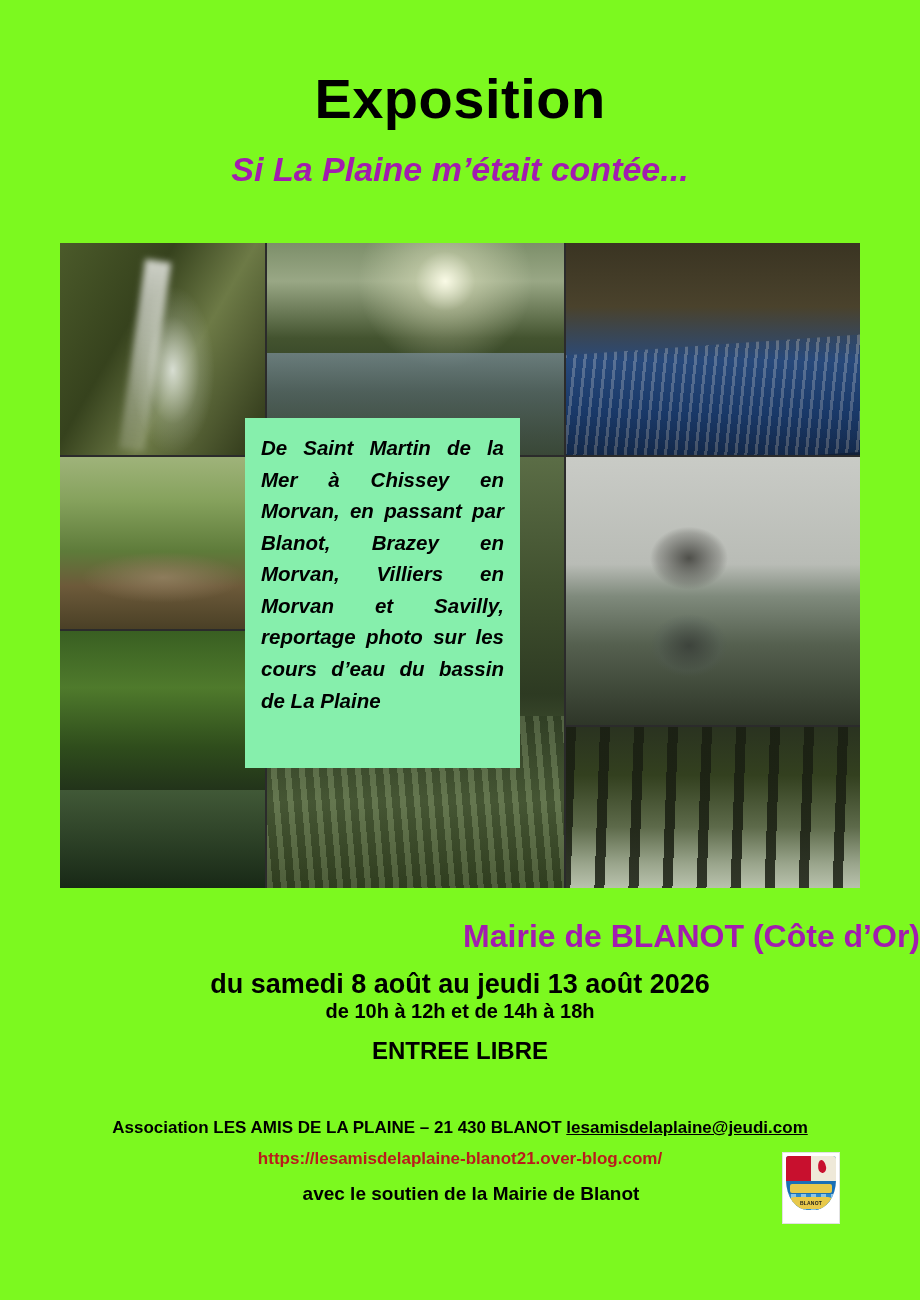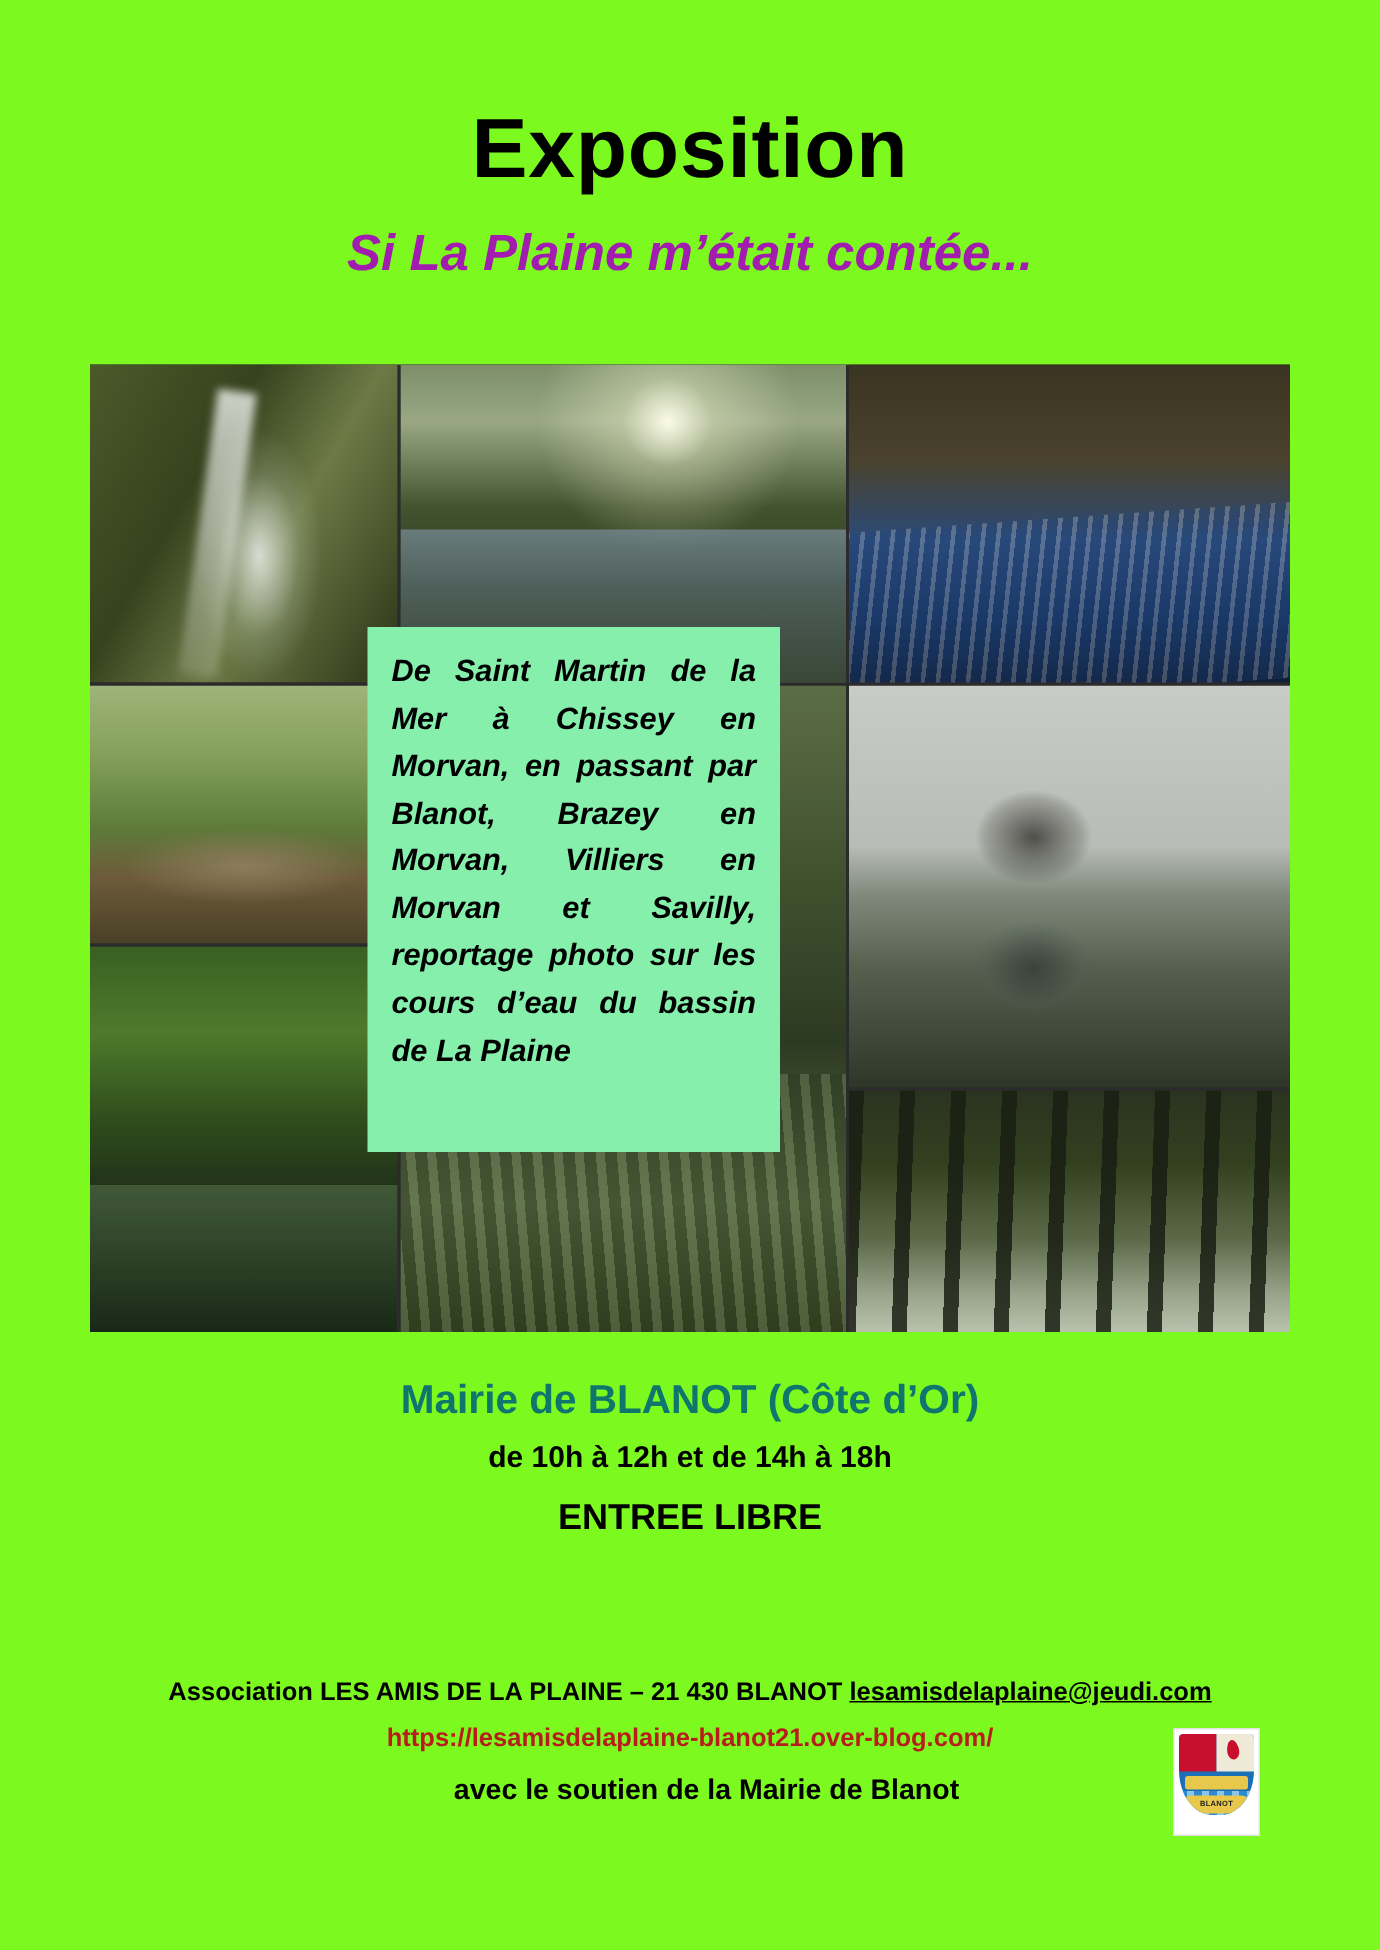--- a/index.html
+++ b/index.html
@@ -208,32 +208,33 @@
   }
 
   
   .venue {
     position: absolute;
     left: 0; right: 0;
     top: 918px;
     text-align: center;
   }
   .venue-name {
-    font-size: 27px;
-    font-weight: bold;
-    color: #0f766e;
+    font-size: 32px;
+    font-weight: bold;
+    color: #a21caf;
+    text-align: right;
   }
   .venue-dates {
     margin-top: 14px;
     font-size: 27px;
     font-weight: bold;
     color: #000;
   }
   .venue-hours {
-    margin-top: 12px;
+    margin-top: 0;
     font-size: 20px;
     font-weight: bold;
     color: #000;
   }
   .venue-entry {
     margin-top: 14px;
     font-size: 24px;
     font-weight: bold;
     color: #000;
     text-align: center;
@@ -375,20 +376,21 @@
         <div class="inner"></div>
       </div>
   </div>
 
   <div class="textbox">
     <p>De Saint Martin de la Mer à Chissey en Morvan, en passant par Blanot, Brazey en Morvan, Villiers en Morvan et Savilly, reportage photo sur les cours d’eau du bassin de La Plaine</p>
   </div>
 
   <div class="venue">
     <div class="venue-name">Mairie de BLANOT (Côte d’Or)</div>
+    <div class="venue-dates">du samedi 8 août au jeudi 13 août 2026</div>
     <div class="venue-hours">de 10h à 12h et de 14h à 18h</div>
     <div class="venue-entry">ENTREE LIBRE</div>
   </div>
 
   <div class="footer">
     <div class="assoc"><span>Association LES AMIS DE LA PLAINE – 21 430 BLANOT </span><a href="#">lesamisdelaplaine@jeudi.com</a></div>
     <div class="website">https://lesamisdelaplaine-blanot21.over-blog.com/</div>
     <div class="support">avec le soutien de la Mairie de Blanot</div>
   </div>
 

